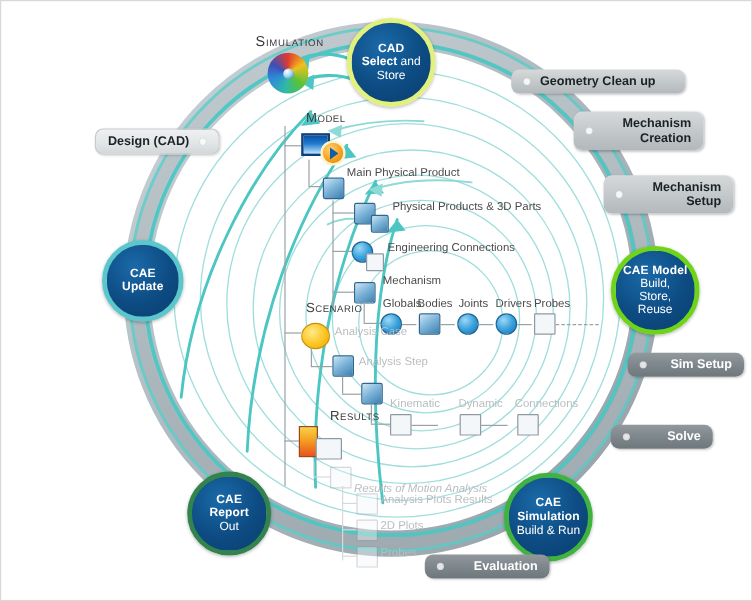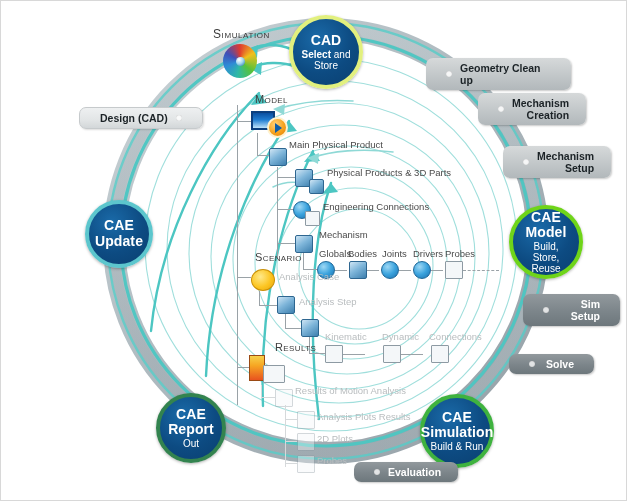--- a/index.html
+++ b/index.html
@@ -36,21 +36,21 @@
     flex-direction: column;
     align-items: center;
     justify-content: center;
     text-align: center;
     line-height: 1.12;
     box-sizing: border-box;
     box-shadow: 0 1px 3px rgba(0,0,0,0.30);
   }
   .node .ttl {
     font-weight: bold;
-    font-size: 14px;
+    font-size: 10px;
     letter-spacing: 0.1px;
   }
   .node .sub {
     font-size: 10px;
     font-weight: normal;
   }
   .node .sub b { font-weight: bold; }
 
   #node-cad      { left: 288px; top: 14px;  width: 74px; height: 74px; border: 4px solid #e2f07e; }
   #node-caemodel { left: 508px; top: 204px; width: 74px; height: 74px; border: 4px solid #6fd419; }
@@ -60,21 +60,21 @@
 
   
   .tag {
     position: absolute;
     display: flex;
     align-items: center;
     box-sizing: border-box;
     border-radius: 7px;
     font-size: 10.5px;
     font-weight: bold;
-    padding: 4px 20px;
+    padding: 4px 10px;
     line-height: 1.15;
     box-shadow: 1px 1px 2px rgba(0,0,0,0.22);
   }
   .tag.gray-dark {
     background: linear-gradient(to bottom, #92999d 0%, #7d868b 52%, #6d777c 100%);
     color: #ffffff;
   }
   .tag.gray-light {
     background: linear-gradient(to bottom, #d6d9da 0%, #c2c7c9 55%, #b2b8bb 100%);
     color: #1b2226;
@@ -505,21 +505,21 @@
       </div>
     <div class="ico" style="left:26px; top:272px; width:22px; height:18px;">
         <div class="sheet"></div>
       </div>
 
     <div class="treeline vline faded" style="left:24px; top:292px; height:12px;"></div>
     <div class="treeline hline faded" style="left:24px; top:304px; width:14px;"></div>
     <div class="ico faded" style="left:38px; top:296px;">
         <div class="sheet"></div>
       </div>
-    <div class="tlabel faded" style="left:58px; top:292px;">Results of Motion Analysis</div>
+    <div class="tlabel faded" style="left:58px; top:309px;font-style:italic;">Results of Motion Analysis</div>
 
     <div class="treeline vline faded" style="left:48px; top:312px; height:62px;"></div>
 
     <div class="treeline hline faded" style="left:48px; top:326px; width:12px;"></div>
     <div class="ico faded" style="left:60px; top:318px;">
         <div class="sheet"></div>
       </div>
     <div class="tlabel faded" style="left:80px; top:318px;">Analysis Plots Results</div>
 
     <div class="treeline hline faded" style="left:48px; top:348px; width:12px;"></div>

